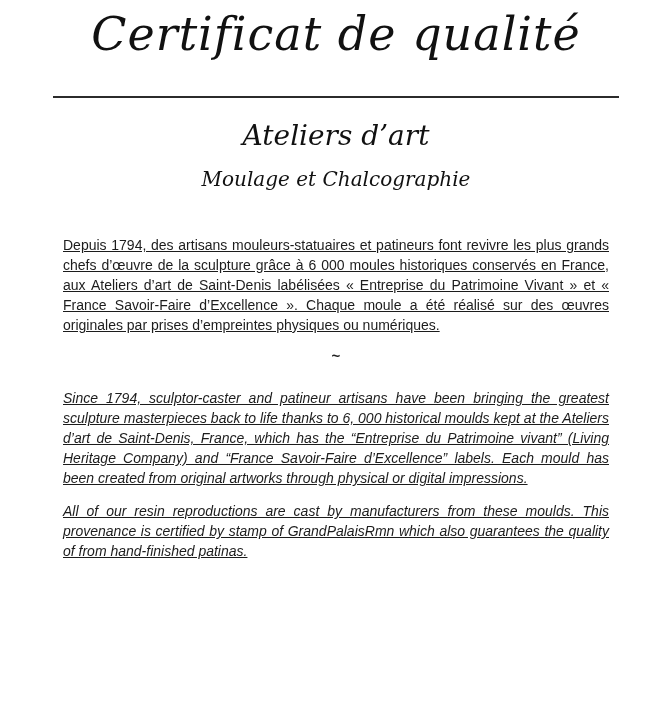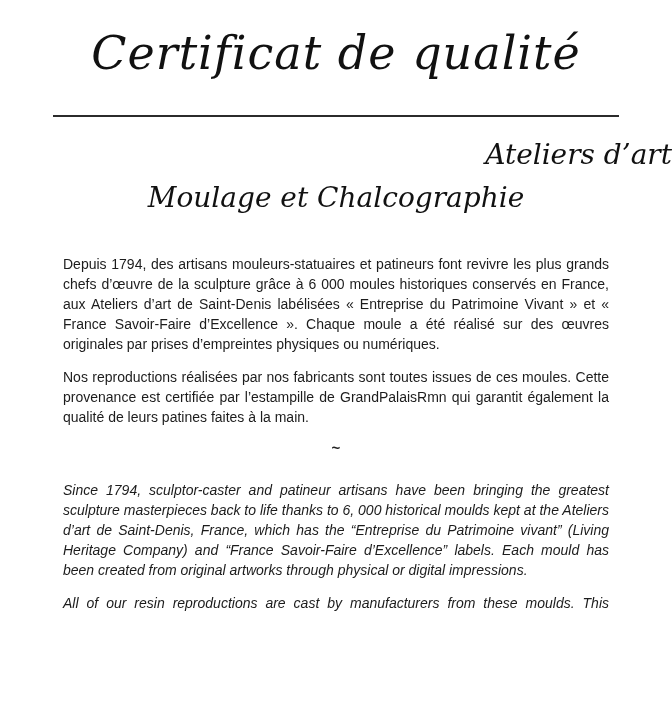--- a/index.html
+++ b/index.html
@@ -3,49 +3,49 @@
 <meta charset="utf-8">
 <style>
   html,body{margin:0;padding:0;background:#ffffff;}
   .page{
     position:relative;
     width:672px;height:592px;
     background:#ffffff;
     overflow:hidden;
     font-family:"Liberation Sans",sans-serif;
     color:#1c1c1c;
-    margin-top:19px;
   }
   
   .script{
     font-family:"DejaVu Serif",serif;
     font-style:italic;
     text-align:center;
     color:#111;
     font-weight:400;
   }
   .doc-title{
     margin:0;padding-top:4px;
     font-size:46px;line-height:60px;
     letter-spacing:1px;
   }
   .rule{
     width:566px;height:0;
     margin:32px auto 0 auto;
     border-top:2px solid #2b2b2b;
   }
-  .subtitle-1{margin-top:20px;font-size:28px;line-height:36px;text-align:right;}
-  .subtitle-2{margin-top:7px;font-size:28px;line-height:36px;}
+  .subtitle-1{margin-top:20px;font-size:28px;line-height:36px;}
+  .subtitle-2{margin-top:7px;font-size:20px;line-height:36px;}
   
   .text-col{margin:38px 63px 0 63px;}
   .para{
     margin:0;
     font-size:14px;line-height:20px;
     text-align:justify;
     color:#1c1c1c;
+    text-decoration:underline;
   }
   .para + .para{margin-top:13px;}
   .tilde{
     margin-top:12px;
     text-align:center;
     font-size:15px;font-weight:700;color:#222;
   }
   .en{margin-top:24px;}
   .en .para{font-style:italic;font-weight:500;}
   
@@ -90,21 +90,20 @@
 
   <h1 class="script doc-title">Certificat de qualité</h1>
 
   <div class="rule"></div>
 
   <div class="script subtitle-1">Ateliers d’art</div>
   <div class="script subtitle-2">Moulage et Chalcographie</div>
 
   <div class="text-col">
     <p class="para">Depuis 1794, des artisans mouleurs-statuaires et patineurs font revivre les plus grands chefs d’œuvre de la sculpture grâce à 6 000 moules historiques conservés en France, aux Ateliers d’art de Saint-Denis labélisées « Entreprise du Patrimoine Vivant » et « France Savoir-Faire d’Excellence ». Chaque moule a été réalisé sur des œuvres originales par prises d’empreintes physiques ou numériques.</p>
-    <p class="para">Nos reproductions réalisées par nos fabricants sont toutes issues de ces moules. Cette provenance est certifiée par l’estampille de GrandPalaisRmn qui garantit également la qualité de leurs patines faites à la main.</p>
     <div class="tilde">~</div>
     <div class="en">
       <p class="para">Since 1794, sculptor-caster and patineur artisans have been bringing the greatest sculpture masterpieces back to life thanks to 6, 000 historical moulds kept at the Ateliers d’art de Saint-Denis, France, which has the “Entreprise du Patrimoine vivant” (Living Heritage Company) and “France Savoir-Faire d’Excellence” labels. Each mould has been created from original artworks through physical or digital impressions.</p>
       <p class="para">All of our resin reproductions are cast by manufacturers from these moulds. This provenance is certified by stamp of GrandPalaisRmn which also guarantees the quality of from hand-finished patinas.</p>
     </div>
   </div>
 
   <div class="logo-strip">
 
     <div class="gp-logo">

